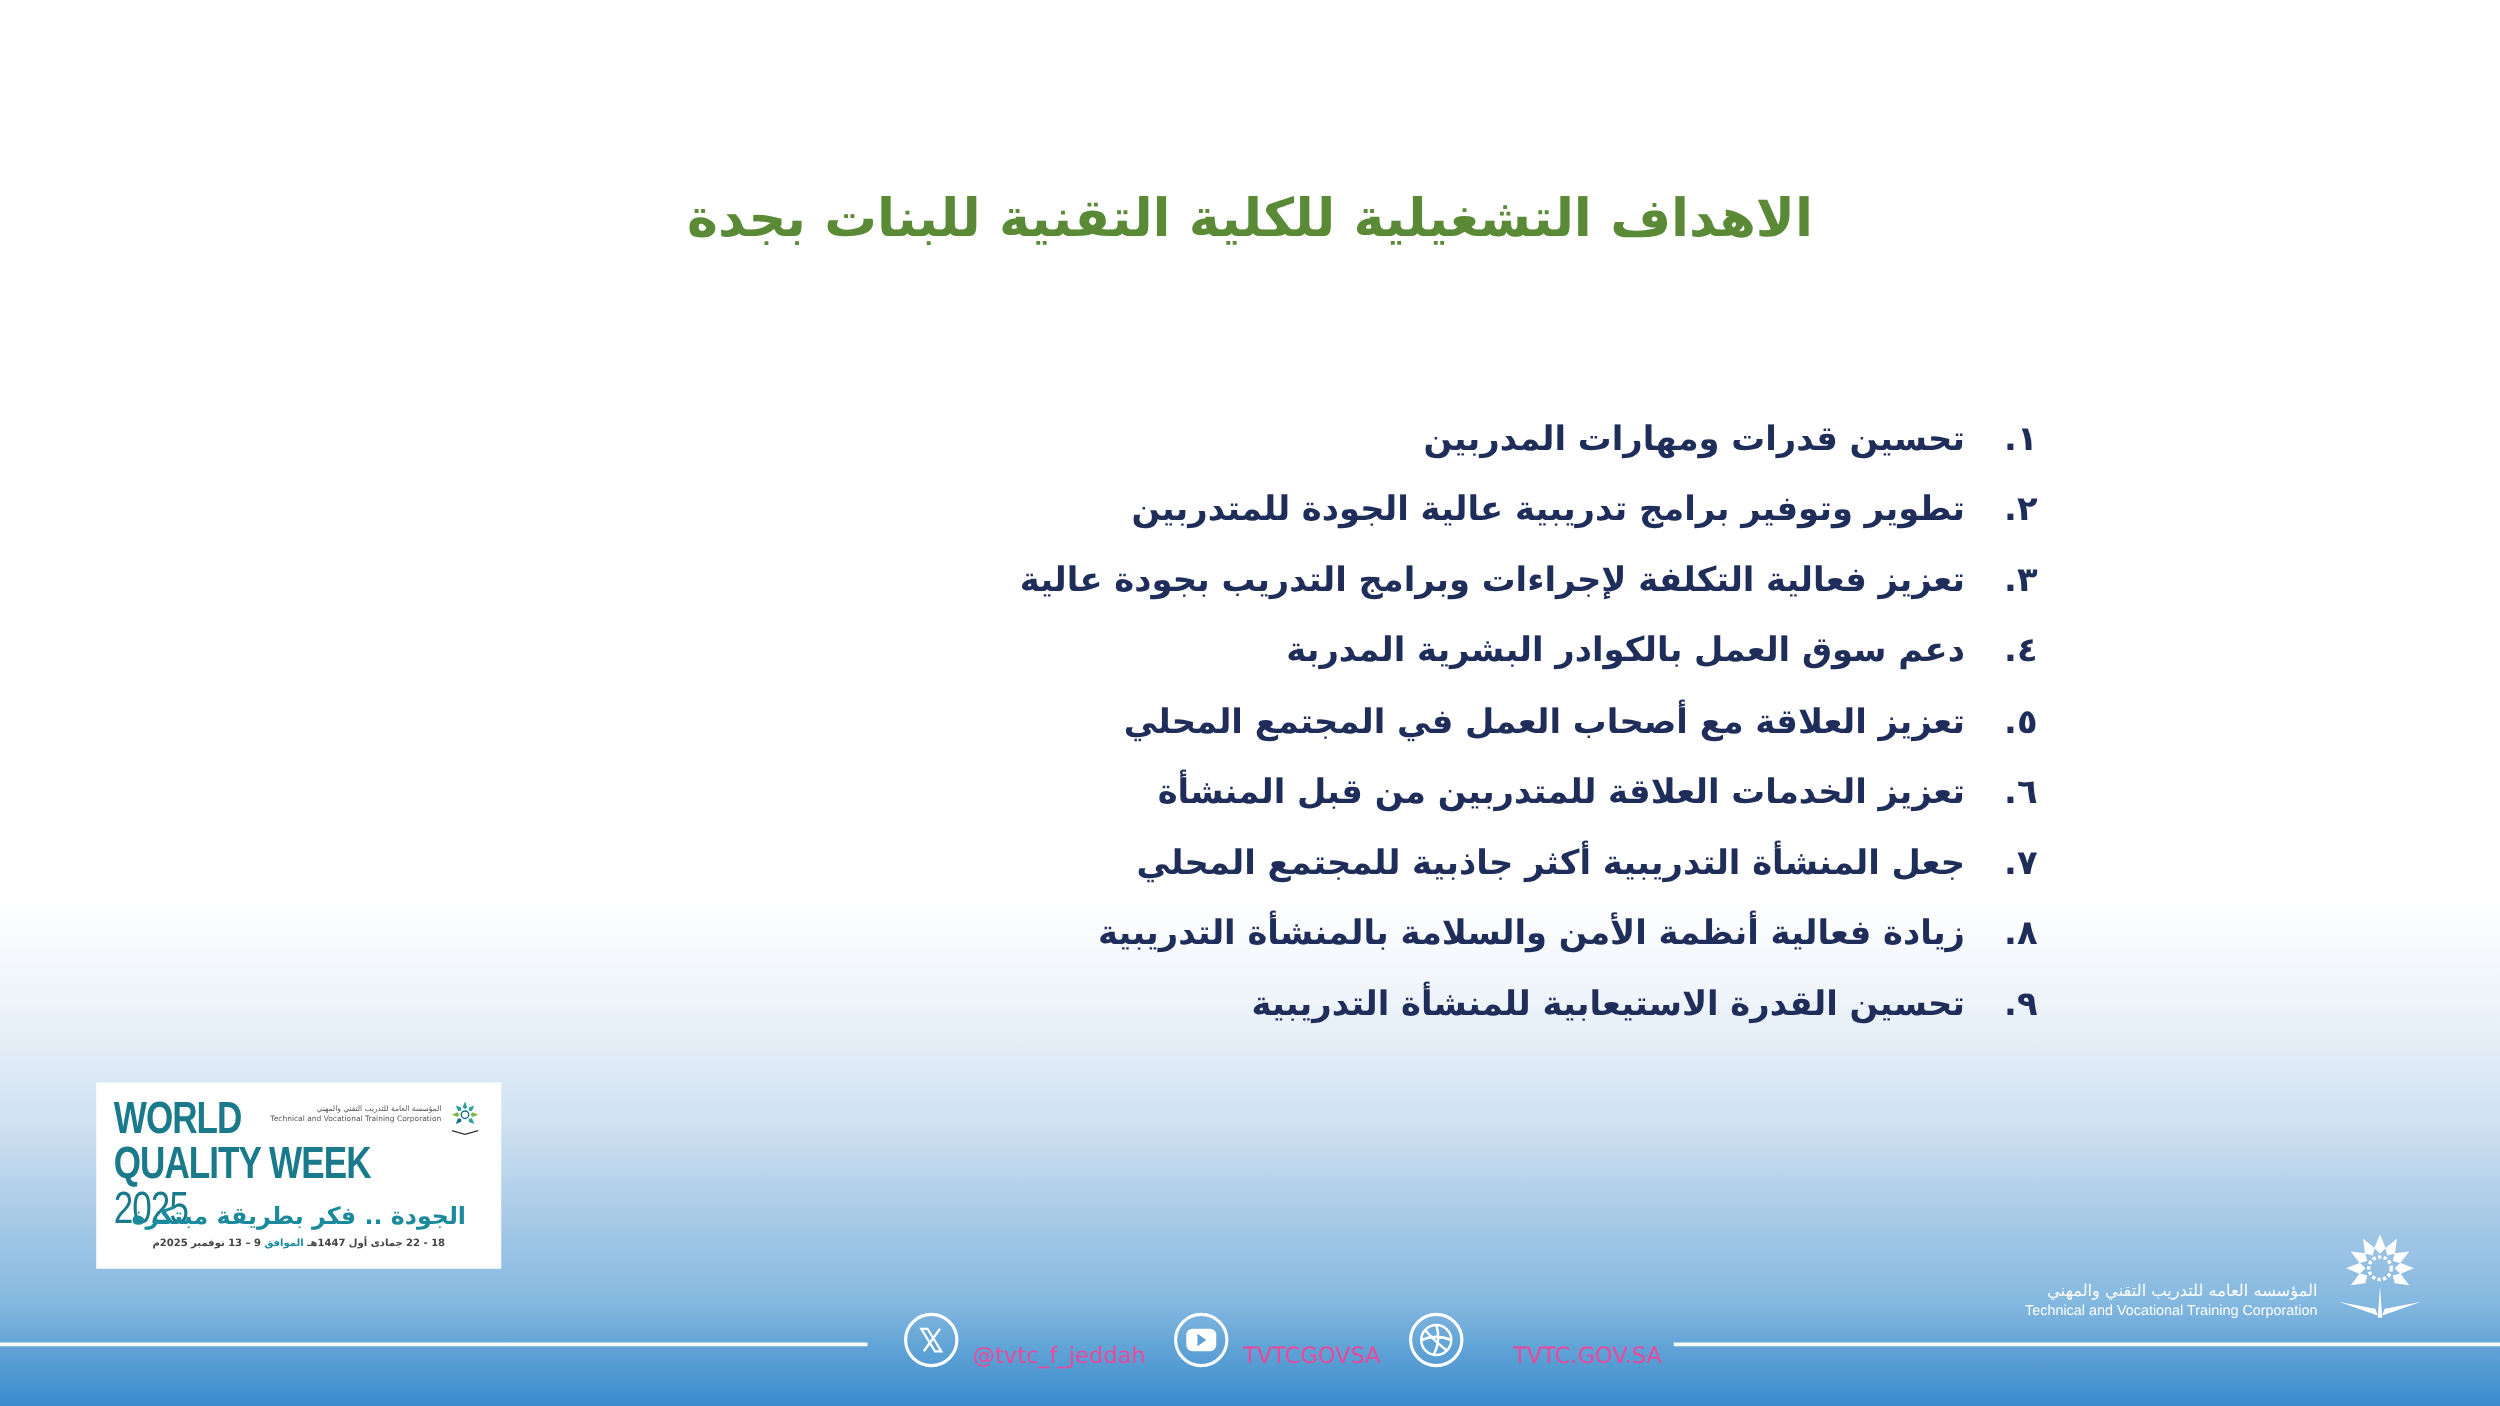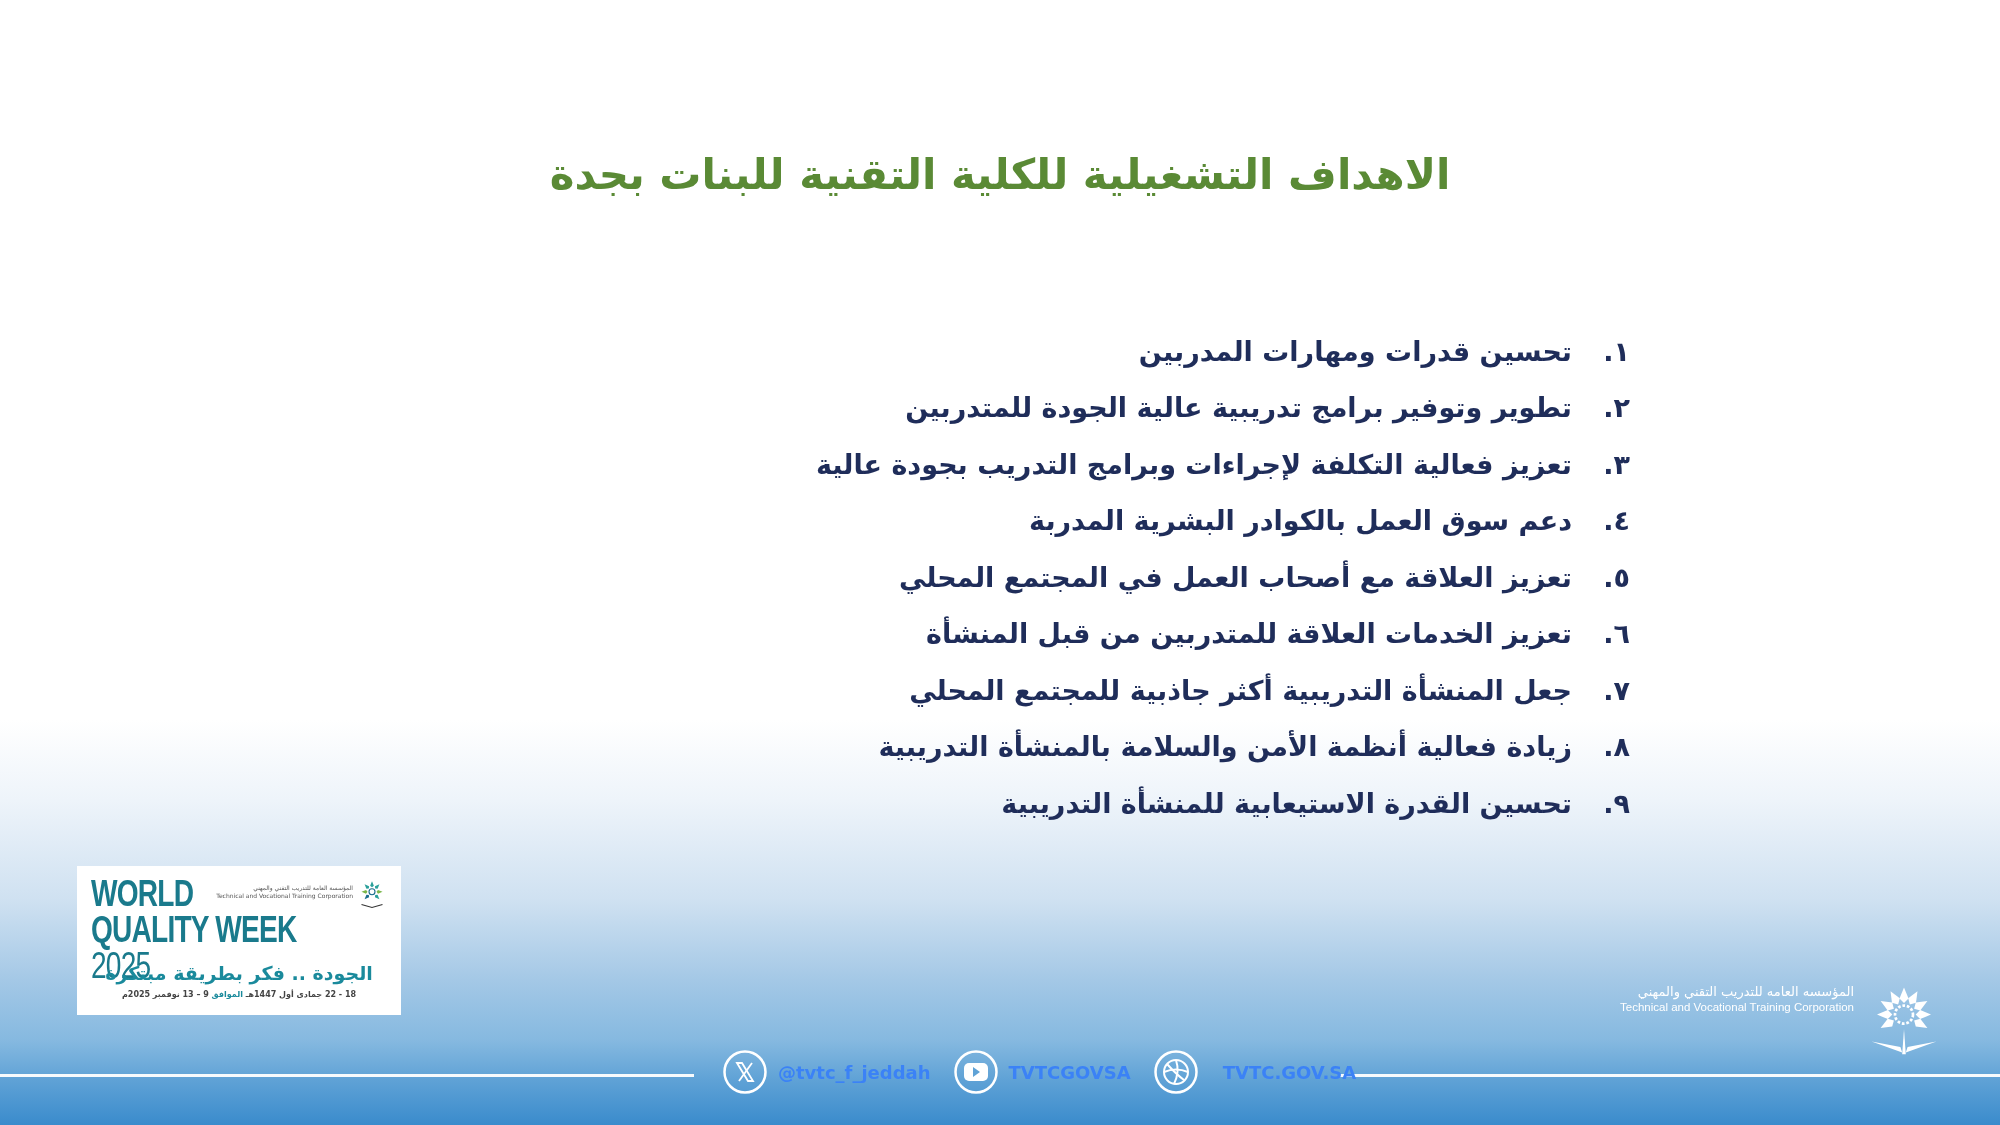--- a/index.html
+++ b/index.html
@@ -106,21 +106,21 @@
       font-weight: bold;
       color: #444;
     }
     .wqw-dates .hl { color: #1a8a9c; }
 
     
     .tvtc-logo {
       position: absolute;
       right: 60px; top: 984px;
       display: flex;
-      align-items: flex-start;
+      align-items: flex-end;
       gap: 14px;
     }
     .tvtc-logo-text {
       text-align: right;
       color: #ffffff;
     }
     .tvtc-ar { direction: rtl; font-size: 13px; line-height: 16px; }
     .tvtc-en { font-size: 11.5px; line-height: 14px; font-family: "Liberation Sans", sans-serif; }
     .tvtc-emblem { width: 72px; height: 72px; }
 
@@ -139,25 +139,24 @@
       top: 1049px;
       left: 722px;
       display: flex;
       align-items: center;
       color: #ffffff;
       font-family: "DejaVu Sans", sans-serif;
       font-size: 18px;
     }
     .footer-link {
       display: flex;
-      align-items: center;
+      align-items: flex-end;
       gap: 10px;
       text-decoration: none;
-      color: #3b82f6;
-      font-weight: bold;
+      color: #ec4899;
     }
     .footer-link + .footer-link { margin-left: 22px; }
     .footer-link svg { flex: none; }
   </style>
 </head>
 <body>
 
 <h1 class="slide-title">الاهداف التشغيلية للكلية التقنية للبنات بجدة</h1>
 
 <ol class="goals-list">
@@ -267,21 +266,21 @@
     <span>@tvtc_f_jeddah</span>
   </a>
   <a class="footer-link">
     <svg width="46" height="46" viewBox="0 0 46 46">
       <circle cx="23" cy="23" r="20.5" fill="none" stroke="#fff" stroke-width="2.5"></circle>
       <rect x="11" y="14" width="24" height="18" rx="5" fill="#fff"></rect>
       <path d="M20,18 L27,23 L20,28Z" fill="#5fa2d6"></path>
     </svg>
     <span>TVTCGOVSA</span>
   </a>
-  <a class="footer-link" style="gap:24px;">
+  <a class="footer-link" style="gap:38px;">
     <svg width="46" height="46" viewBox="0 0 46 46">
       <circle cx="23" cy="23" r="20.5" fill="none" stroke="#fff" stroke-width="2.5"></circle>
       <circle cx="23" cy="23" r="12" fill="none" stroke="#fff" stroke-width="2"></circle>
       <path d="M14,15 Q23,25 31,31" fill="none" stroke="#fff" stroke-width="2"></path>
       <path d="M11,23 Q23,18 35,23" fill="none" stroke="#fff" stroke-width="2"></path>
       <path d="M23,11 Q27,23 21,35" fill="none" stroke="#fff" stroke-width="2"></path>
     </svg>
     <span>TVTC.GOV.SA</span>
   </a>
 </div>

